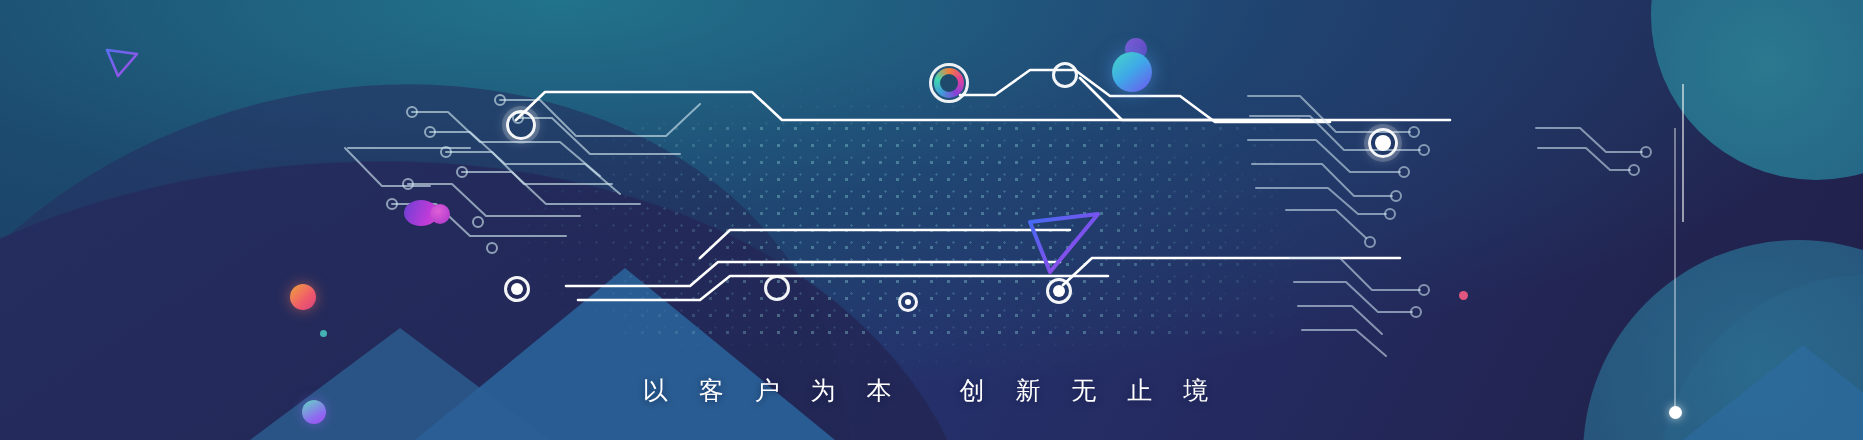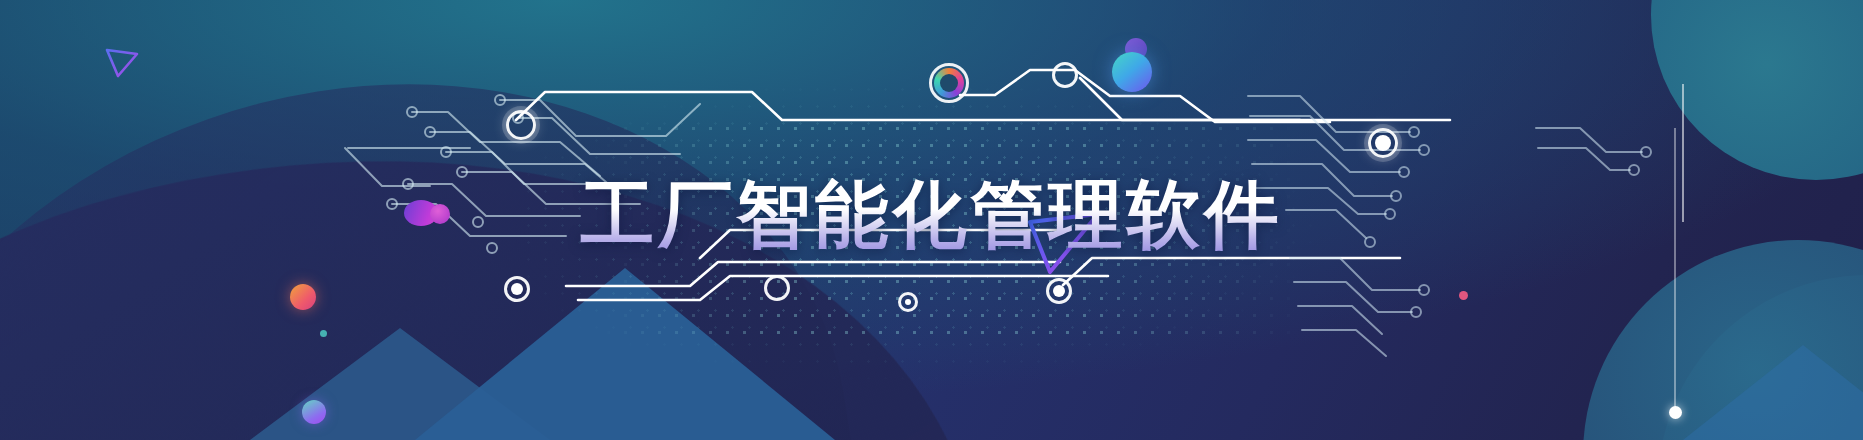--- a/index.html
+++ b/index.html
@@ -265,18 +265,22 @@
       <path d="M4,12 L72,4 L24,62 Z" fill="none" stroke="url(#triB)" stroke-width="4" stroke-linejoin="round"></path>
     </svg>
 
     <div class="vline" style="left:1682px;top:84px;height:138px;"></div>
     <div class="vline2" style="left:1674px;top:128px;height:290px;"></div>
     <div class="vdot" style="left:1669px;top:406px;"></div>
   </div>
 
   <div class="content">
 
-    <h1 class="title">工厂智能化管理软件</h1>
-
-
+
+
+    <div class="tagline">
+      <span>以 客 户 为 本</span>
+      <span class="gap"></span>
+      <span>创 新 无 止 境</span>
+    </div>
 
   </div>
 </div>
 
 </body></html>

